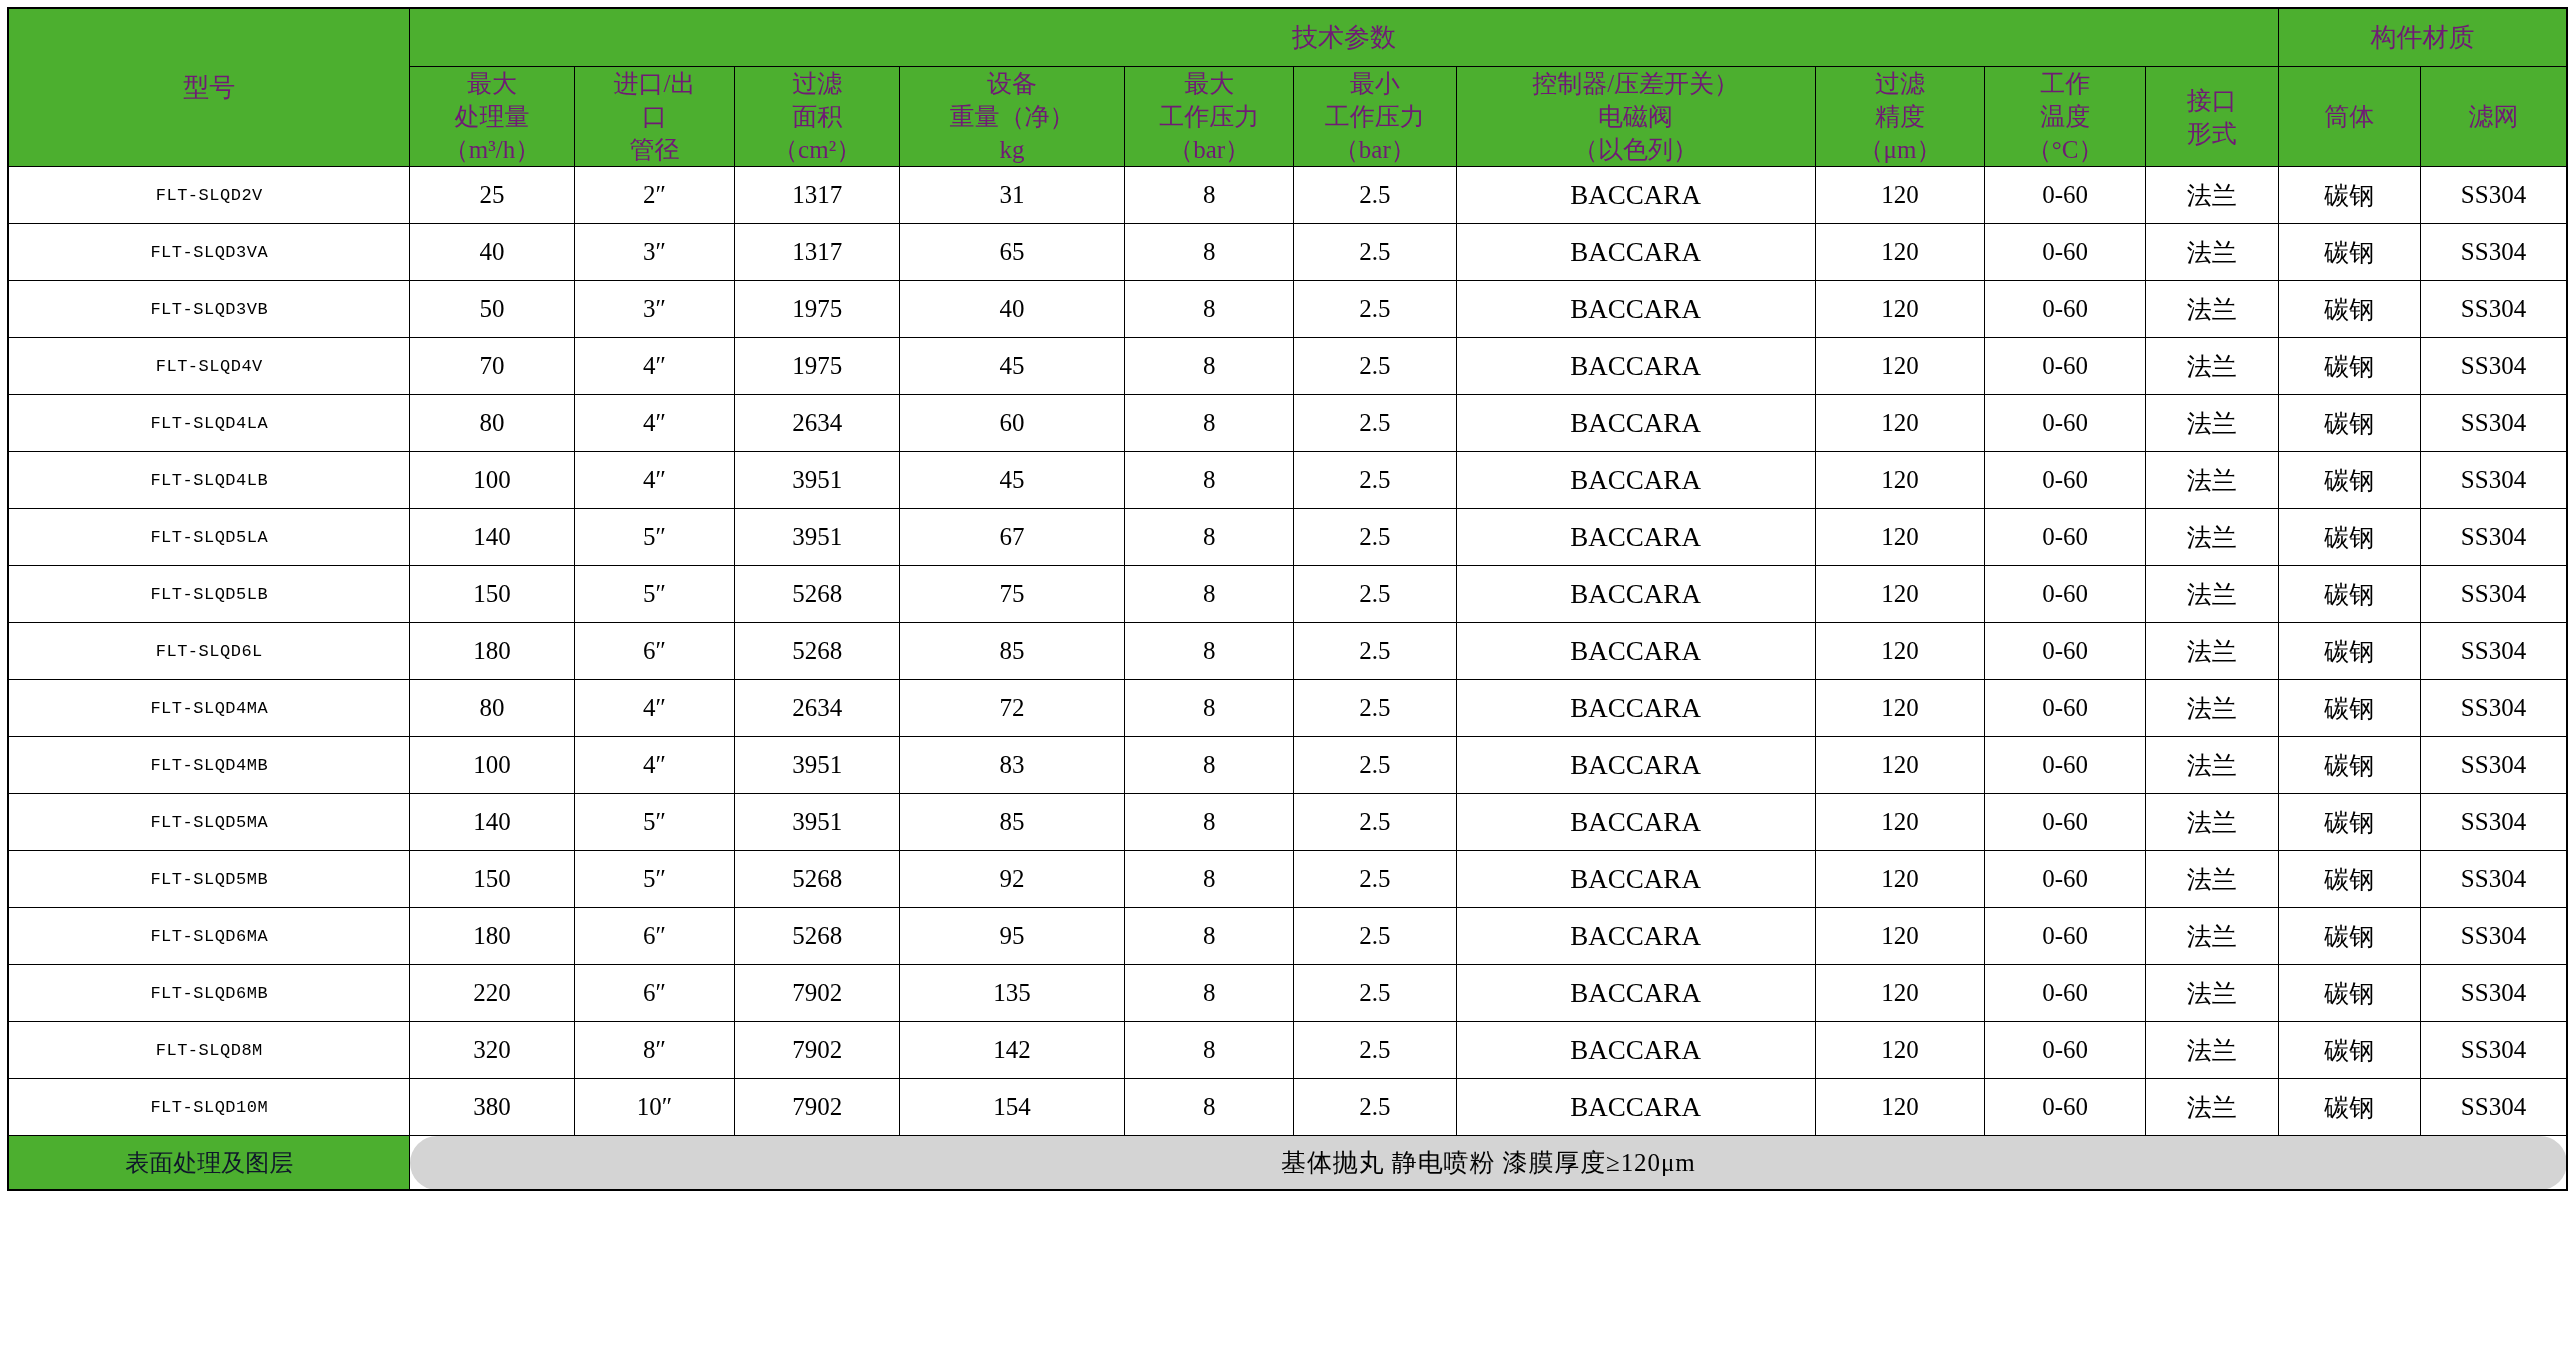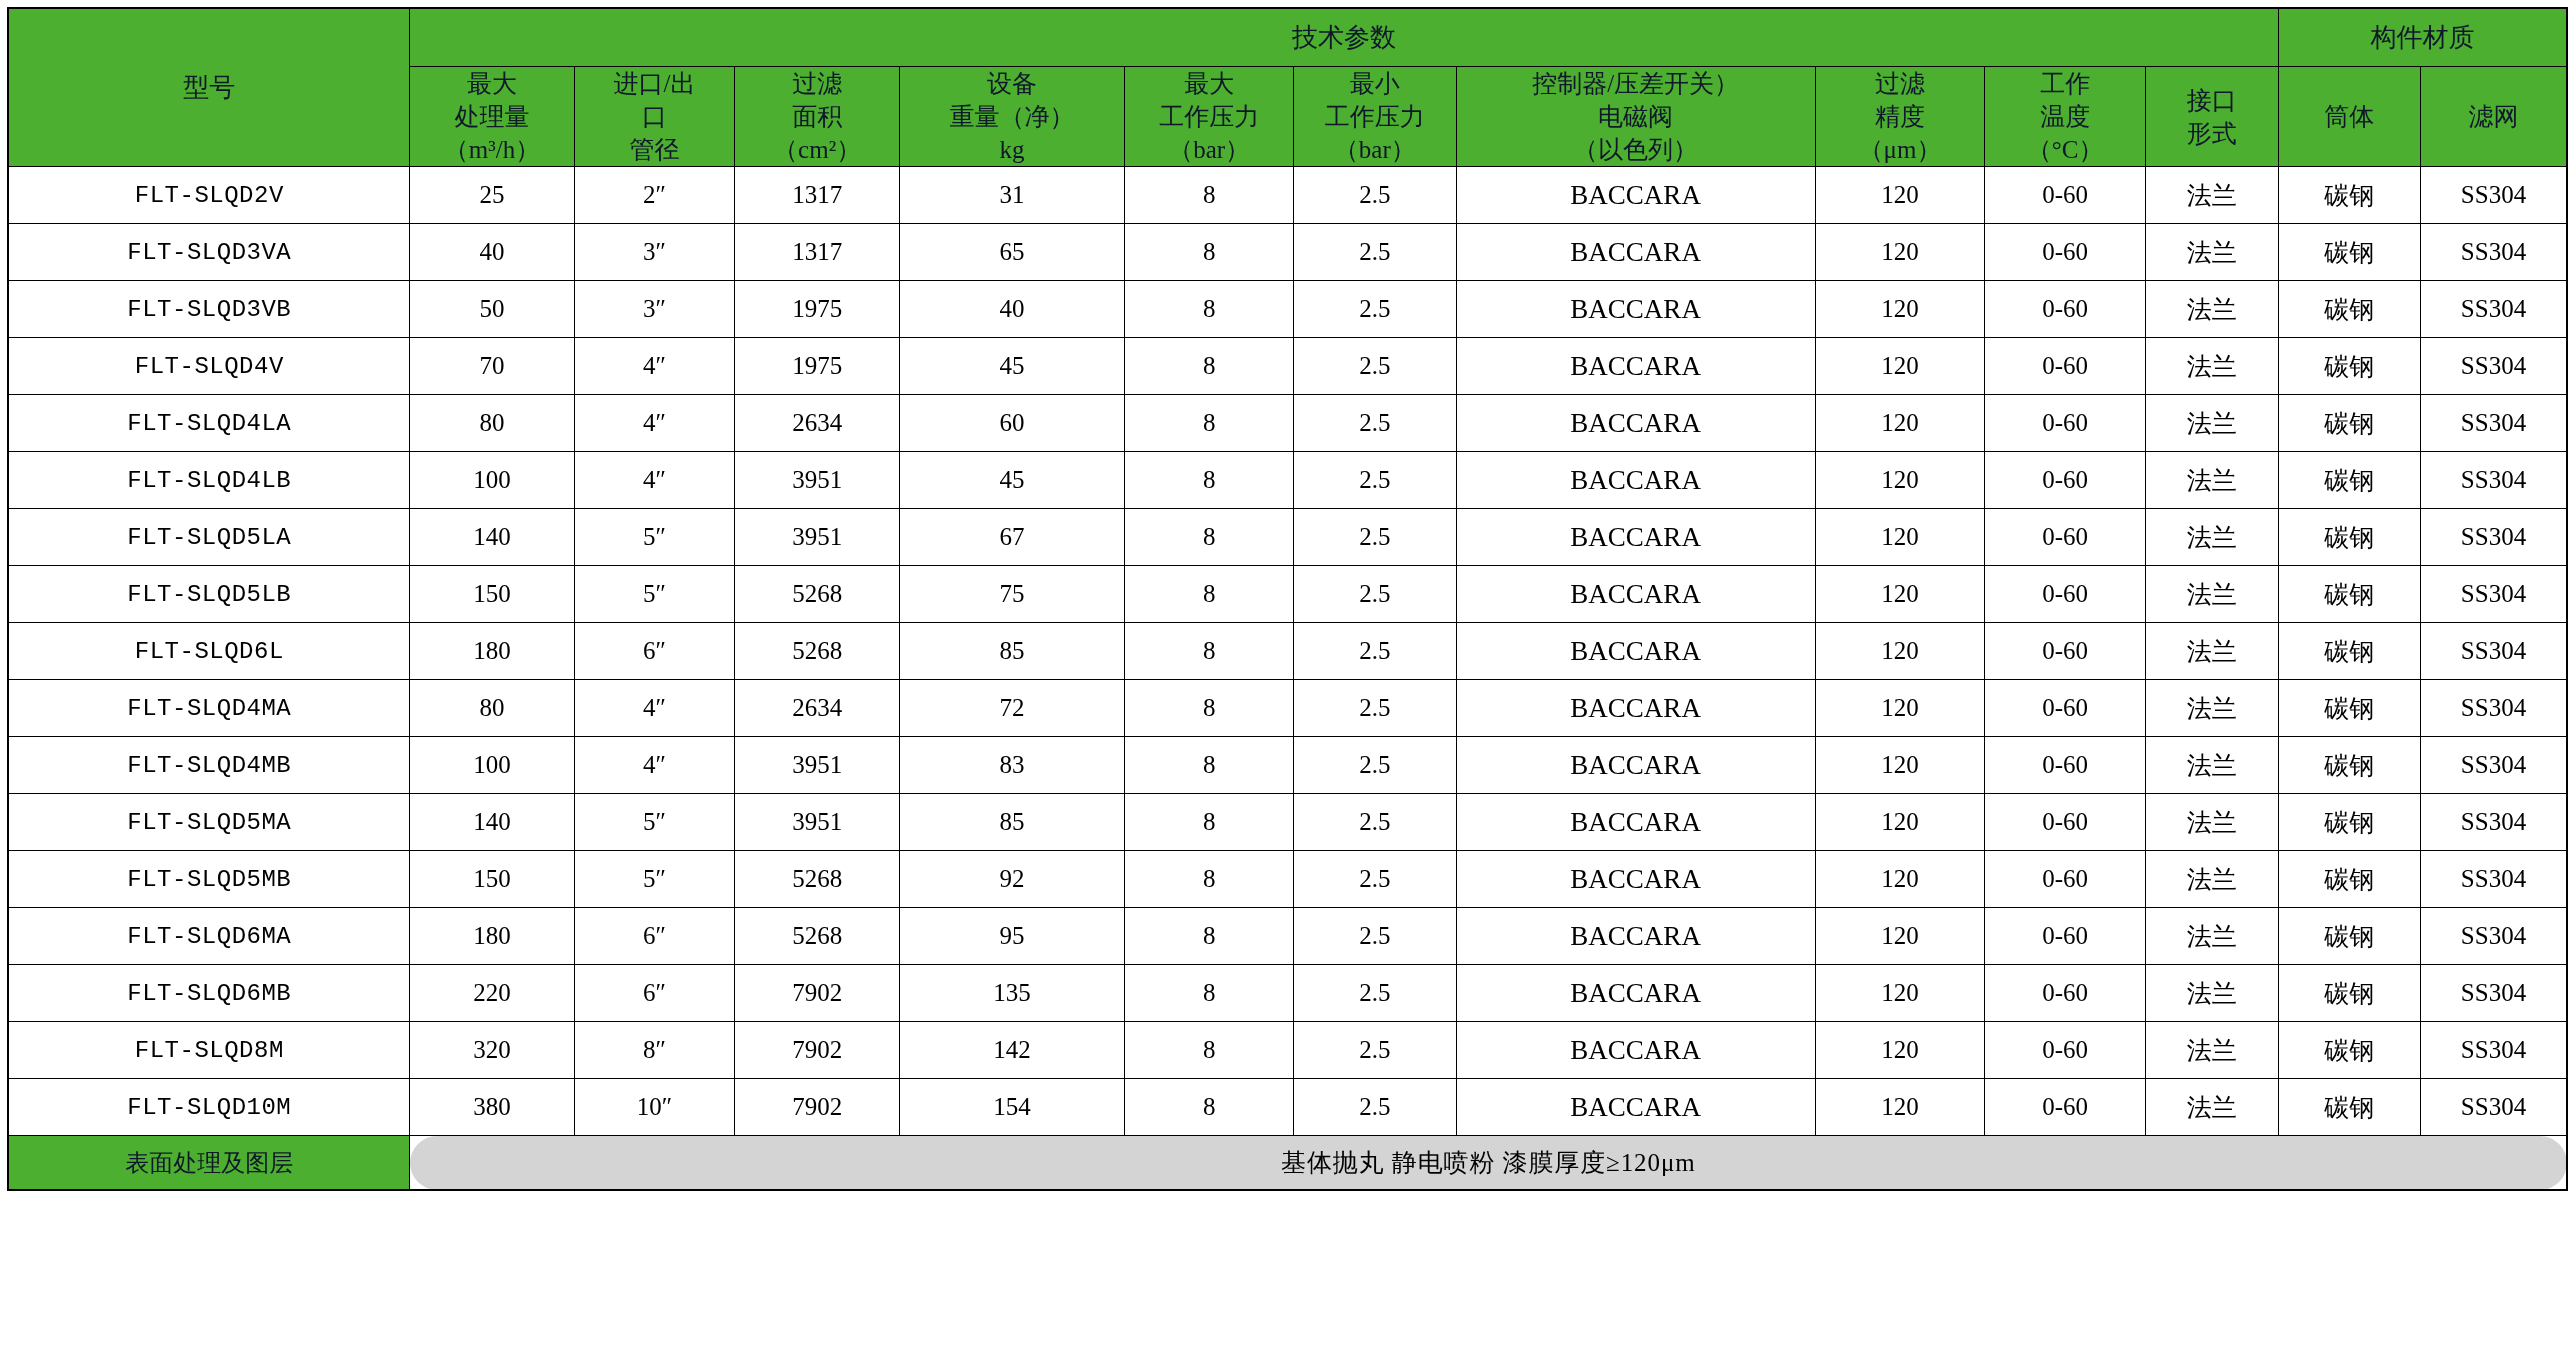--- a/index.html
+++ b/index.html
@@ -29,21 +29,21 @@
   table.spec td, table.spec th {
     border: 1.4px solid #000;
     text-align: center;
     vertical-align: middle;
     font-weight: normal;
     padding: 0;
   }
   
   thead th {
     background: #4CAF2F;
-    color: #0f172a;
+    color: #701a75;
     font-size: 25px;
     line-height: 1.32;
     padding: 3.7px 1.8px;
   }
   thead th.group-top {
     font-size: 26px;
     height: 57px;
   }
   thead th.model-head {
     font-size: 26px;
@@ -56,21 +56,21 @@
     white-space: nowrap;
   }
   
   tbody td {
     height: 56px;
     font-size: 25px;
     background: #ffffff;
   }
   tbody td.model {
     font-family: "Liberation Mono", "DejaVu Sans Mono", monospace;
-    font-size: 24px;
+    font-size: 17px;
     letter-spacing: 0.5px;
     margin-top: 32px;
   }
   tbody td.num {
     font-family: "Liberation Serif", "DejaVu Serif", serif;
     font-size: 25px;
   }
   tbody td.ctrl {
     font-size: 27px;
     text-align: center;

